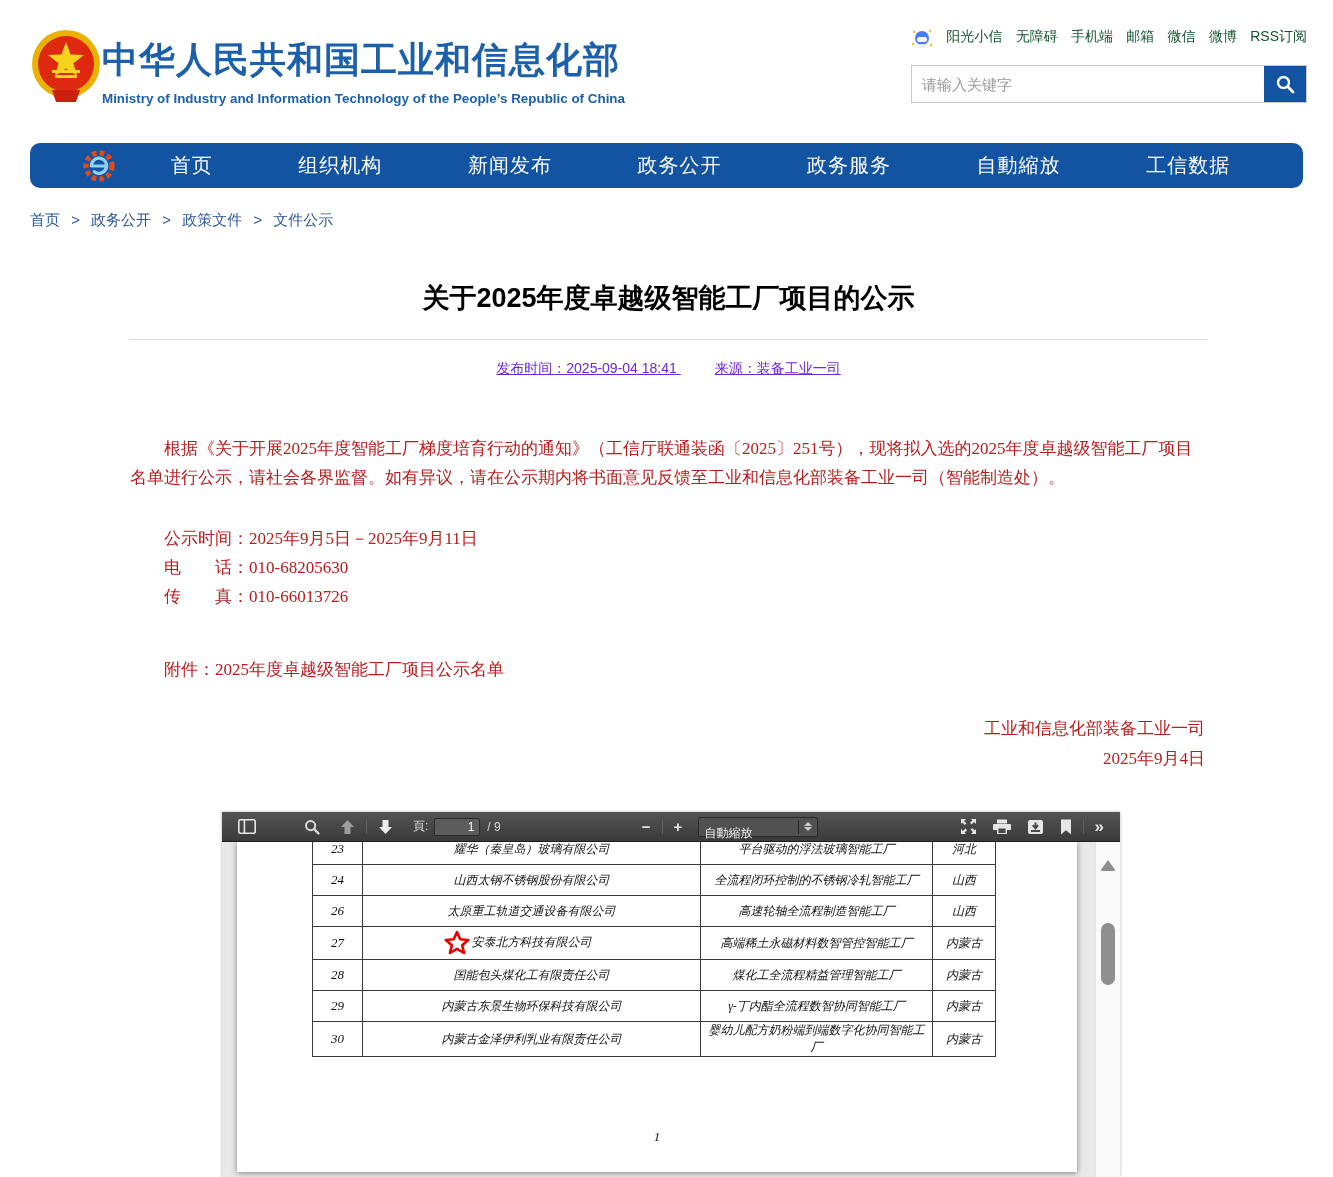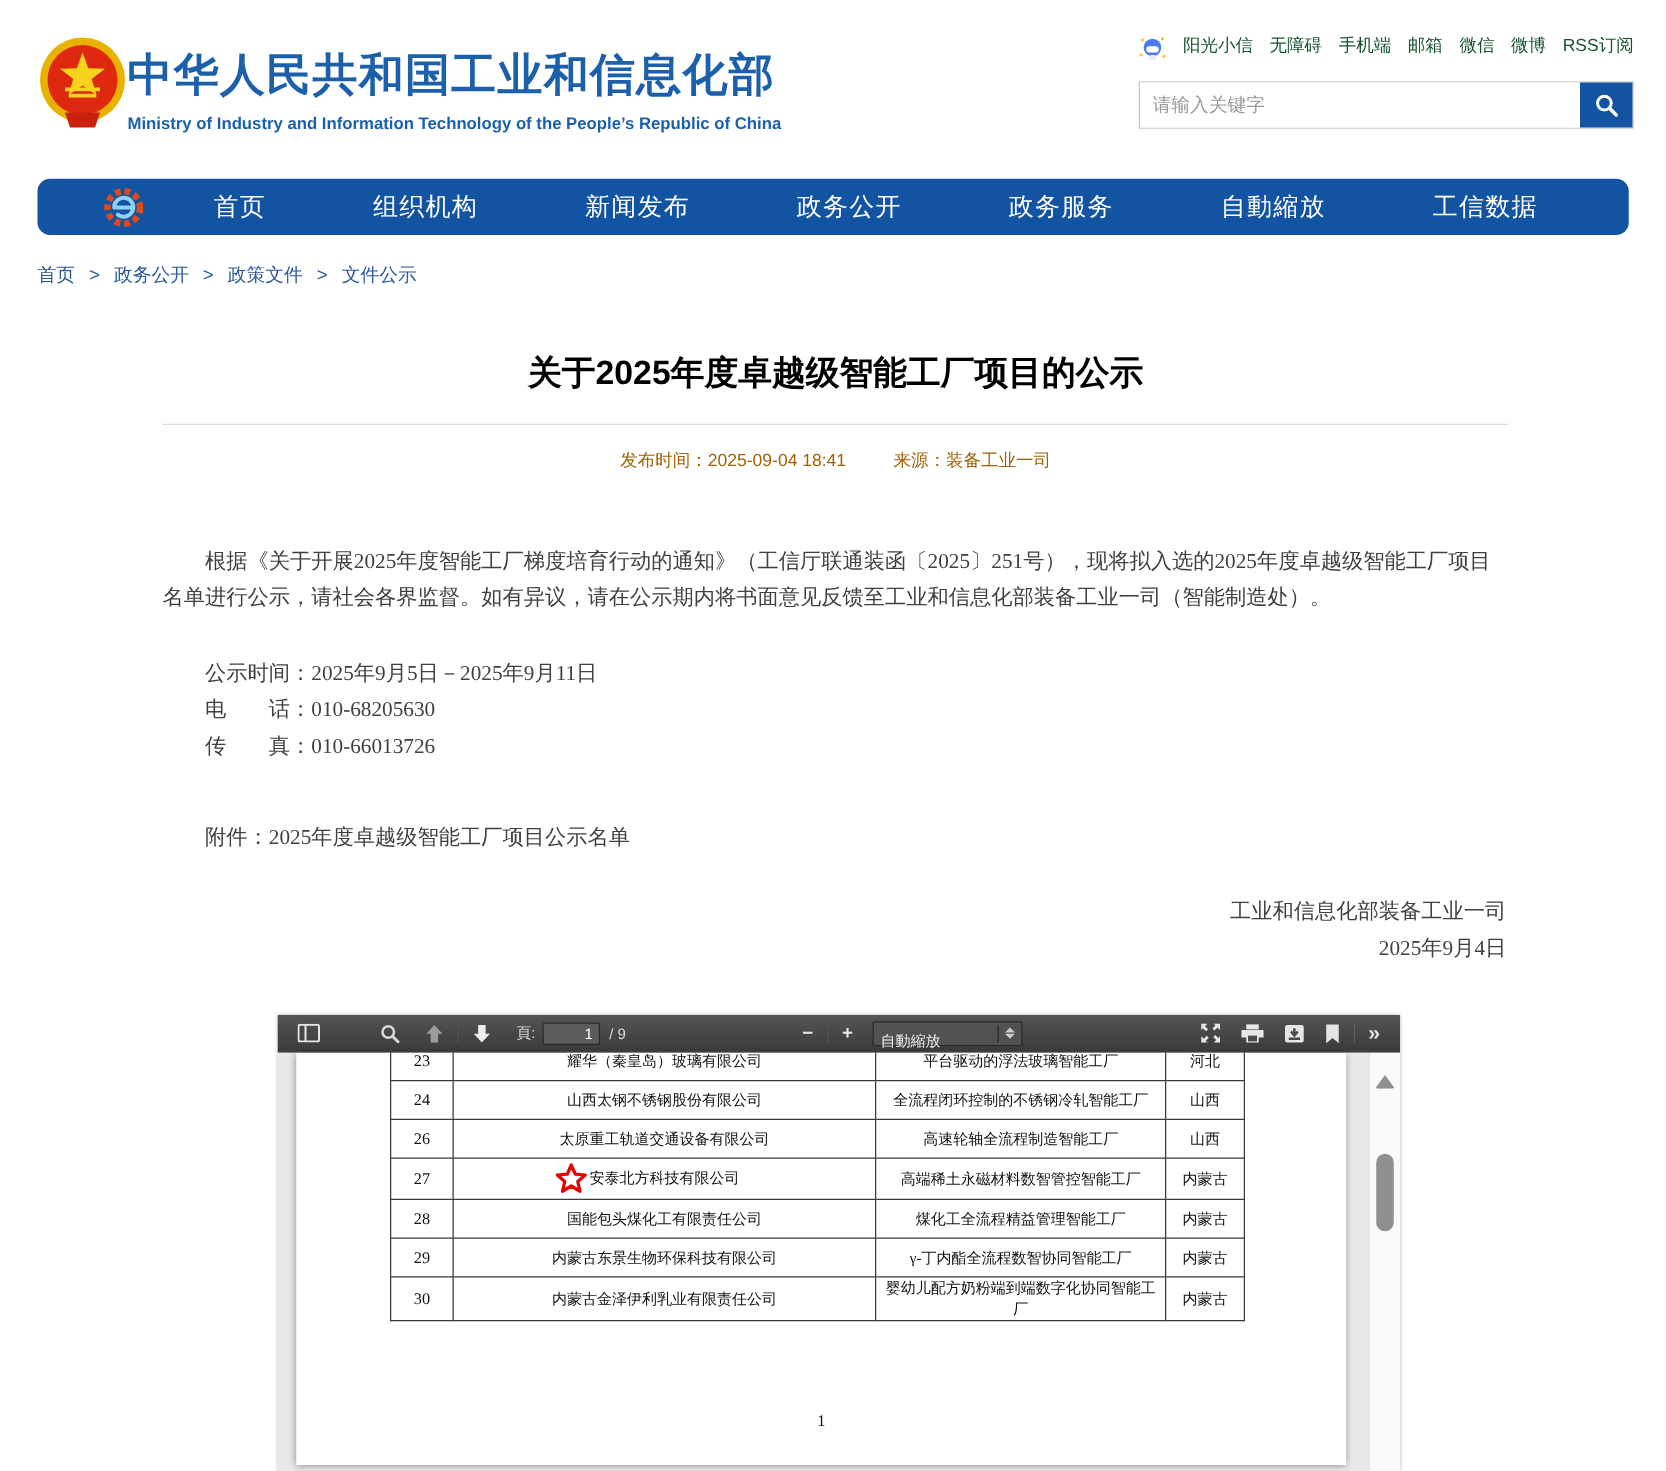--- a/index.html
+++ b/index.html
@@ -33,24 +33,24 @@
   .nav-item { font-size:20px; color:#fff; letter-spacing:1px; }
 
   
   .breadcrumb { margin:23px 0 0 30px; font-size:15px; color:#2b5797; }
   .breadcrumb .sep { margin:0 7px; color:#2b5797; }
 
   
   .article { margin:0 126px 0 130px; }
   .article-title { margin-top:50px; text-align:center; font-size:27px; font-weight:bold; color:#000; }
   .article-hr { margin-top:23px; border:none; border-top:1px solid #ddd; height:0; }
-  .article-meta { margin-top:20px; text-align:center; font-size:14px; color:#a16207; }
+  .article-meta { margin-top:20px; text-align:center; font-size:14px; color:#6d28d9;text-decoration:underline; }
   .article-meta .src { margin-left:34px; }
   .article-body { margin-top:56px; font-family:"Liberation Serif","DejaVu Serif",serif;
-                  font-size:17px; line-height:29px; color:#404040; }
+                  font-size:17px; line-height:29px; color:#b91c1c; }
   .article-body p.indent { text-indent:2em; }
   .gap-top { margin-top:32px; }
   .attach { margin-top:44px; text-indent:2em; }
   .sig-block { margin-top:30px; text-align:right; line-height:30px; padding-right:2px; }
 
   
   .pdf-viewer { position:absolute; left:222px; top:812px; width:898px; height:365px;
                 background:#e9e9e9; overflow:hidden; box-shadow:0 0 3px rgba(0,0,0,.3); }
   .pdf-toolbar { height:30px; background:linear-gradient(#545454,#3a3a3a); border-bottom:1px solid #1c1c1c;
                  display:flex; align-items:center; color:#e6e6e6; padding:0 8px; position:relative; z-index:3; }
@@ -68,21 +68,21 @@
                  padding:0 5px; cursor:pointer; }
   .tb-dropdown .dd-label { flex:1;margin-top:14px; }
   .tb-dropdown .dd-arrows { display:flex; flex-direction:column; gap:1px; border-left:1px solid #2a2a2a; padding-left:5px; height:14px; justify-content:center; }
   .dd-arrows i { width:0; height:0; border-left:4px solid transparent; border-right:4px solid transparent; display:block; }
   .dd-up { border-bottom:4px solid #ccc; }
   .dd-down { border-top:4px solid #ccc; }
   .tb-more { font-size:17px; font-weight:bold; color:#e6e6e6; }
 
   .pdf-body { position:relative; height:335px; }
   .pdf-page { position:absolute; left:15px; top:0; width:840px; height:330px; background:#fff;
-              box-shadow:0 1px 6px rgba(0,0,0,.45); overflow:hidden; }
+              box-shadow:0 1px 6px rgba(0,0,0,.45); overflow:hidden;font-style:italic; }
 
   .pdf-table { position:absolute; left:75px; top:-9px; border-collapse:collapse;
                font-family:"Liberation Serif","DejaVu Serif",serif; font-size:12px; color:#111; }
   .pdf-table td { border:1px solid #3a3a3a; text-align:center; vertical-align:middle; padding:0 4px; }
   .pdf-table tr { height:31px; }
   .col-no { width:50px; font-family:"Liberation Serif",serif; font-size:13px; }
   .col-company { width:338px; }
   .col-project { width:232px; }
   .col-prov { width:63px; }
   .star-ico { display:inline-block; width:26px; height:25px; vertical-align:middle; margin:-4px 2px -2px -28px; }

